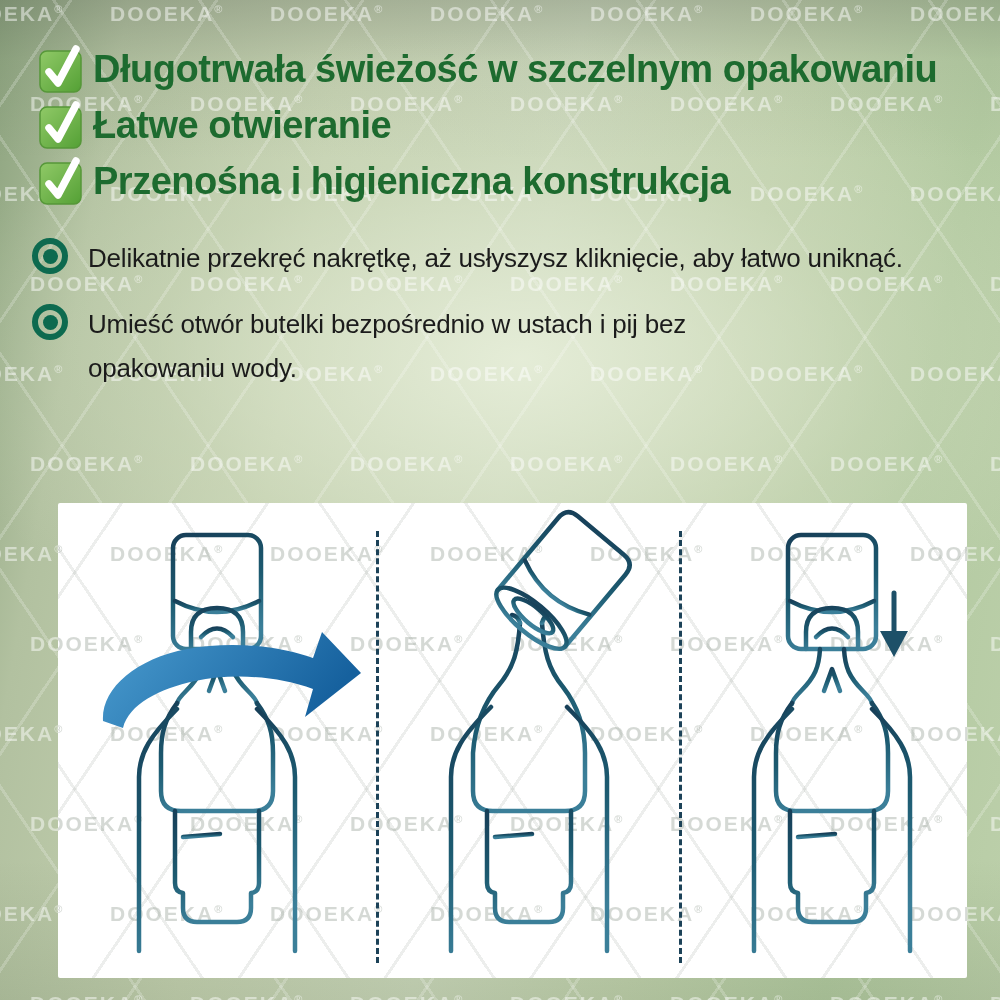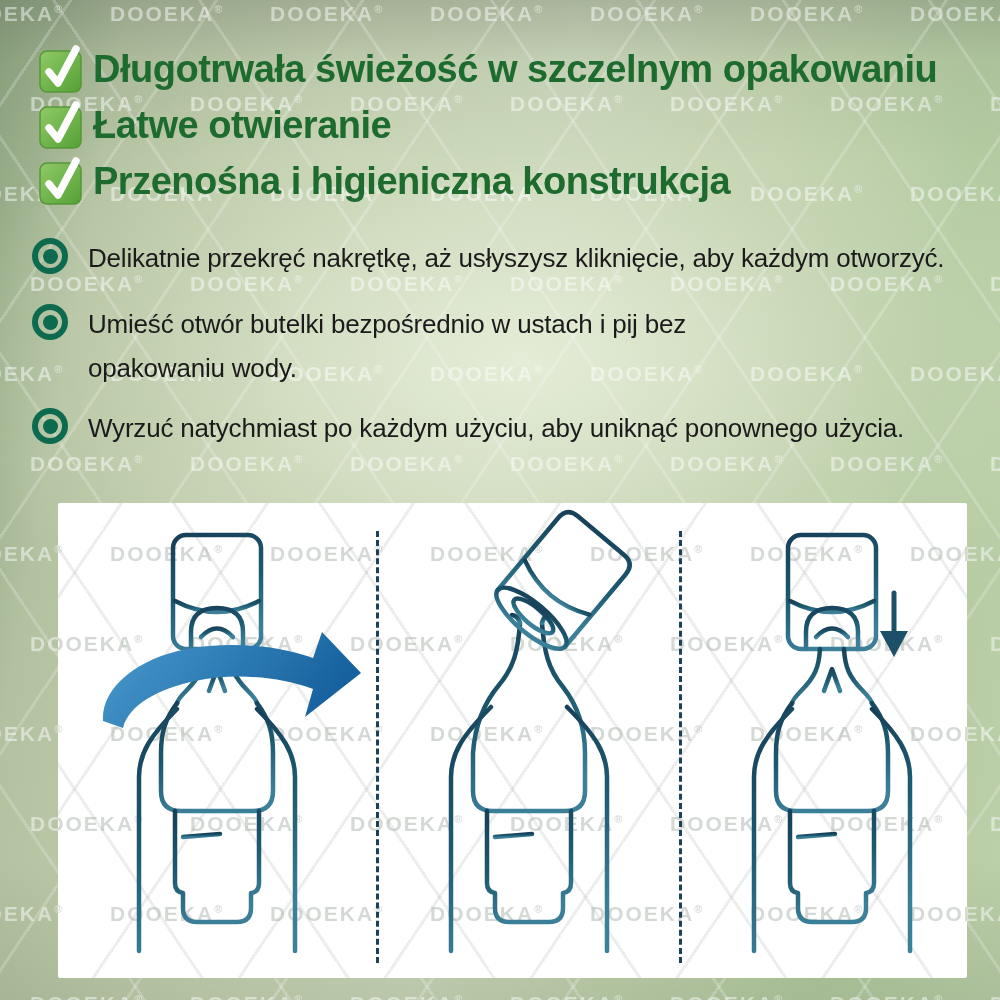--- a/index.html
+++ b/index.html
@@ -195,29 +195,25 @@
         <svg class="check-icon" width="46" height="52" viewBox="0 0 46 52">
           <rect x="2" y="9" width="41" height="41" rx="7" fill="url(#cg)" stroke="#569739" stroke-width="1.5"></rect>
           <path d="M11 30 L20 41 L38 7" fill="none" stroke="#ffffff" stroke-width="7.5" stroke-linecap="round" stroke-linejoin="round"></path>
         </svg>
         <span class="feature-label">Przenośna i higieniczna konstrukcja</span>
       </li>
     </ul>
 
     <div class="instr instr-1">
       <span class="target-icon"></span>
-      <p class="instr-text">Delikatnie przekręć nakrętkę, aż usłyszysz kliknięcie, aby każdym otworzyć.</p>
+      <p class="instr-text">Delikatnie przekręć nakrętkę, aż usłyszysz kliknięcie, aby łatwo uniknąć.</p>
     </div>
     <div class="instr instr-2">
       <span class="target-icon"></span>
       <p class="instr-text">Umieść otwór butelki bezpośrednio w ustach i pij bez opakowaniu wody.</p>
-    </div>
-    <div class="instr instr-3">
-      <span class="target-icon"></span>
-      <p class="instr-text">Wyrzuć natychmiast po każdym użyciu, aby uniknąć ponownego użycia.</p>
     </div>
 
     <div class="panel">
       <div class="wm-layer" id="wm-panel">
           <span class="wm on-white" style="left: -108px; top: 39px;">DOOEKA<sup>®</sup></span>
           <span class="wm on-white" style="left: 52px; top: 39px;">DOOEKA<sup>®</sup></span>
           <span class="wm on-white" style="left: 212px; top: 39px;">DOOEKA<sup>®</sup></span>
           <span class="wm on-white" style="left: 372px; top: 39px;">DOOEKA<sup>®</sup></span>
           <span class="wm on-white" style="left: 532px; top: 39px;">DOOEKA<sup>®</sup></span>
           <span class="wm on-white" style="left: 692px; top: 39px;">DOOEKA<sup>®</sup></span>

